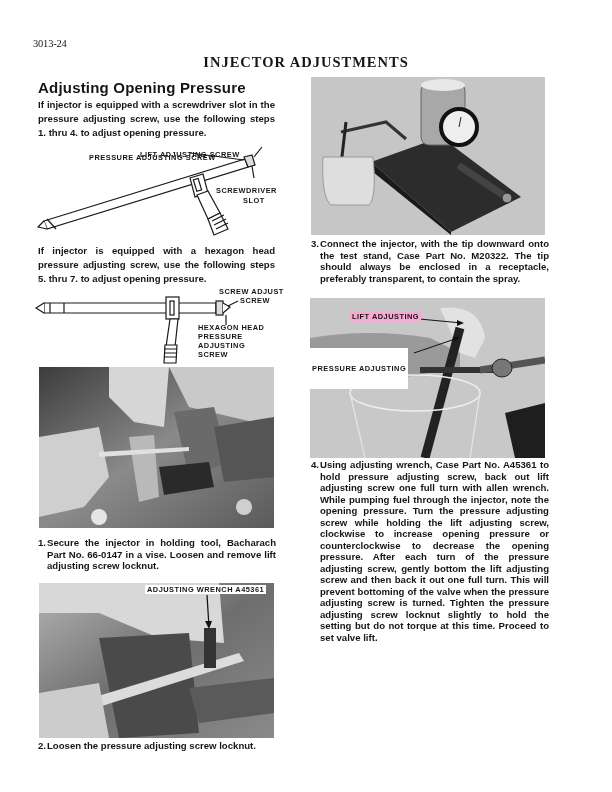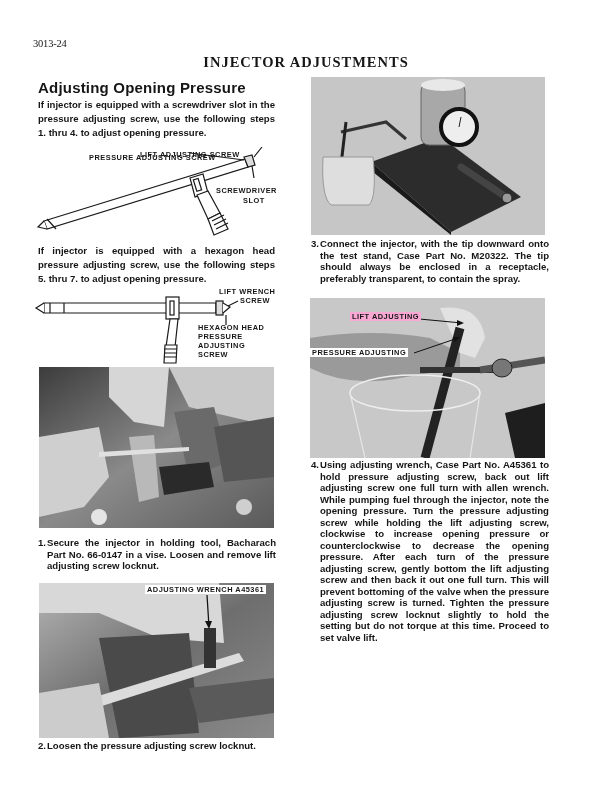--- a/index.html
+++ b/index.html
@@ -67,21 +67,21 @@
       <rect x="140" y="16" width="4" height="14"></rect>
       <path d="M140,34 L148,34 L145,62 L136,62 Z" fill="#fff"></path>
       <path d="M135,60 L147,60 L146,78 L134,78 Z" fill="#fff"></path>
       <path d="M134,64 L147,64 M134,68 L147,68 M134,72 L147,72"></path>
       <rect x="186" y="16" width="7" height="14" fill="#ddd"></rect>
       <path d="M193,18 L200,22 L193,28" fill="#fff"></path>
       <path d="M208,16 L198,21"></path>
       <path d="M196,30 L196,40"></path>
     </g>
   </svg>
-  <div class="abs lbl" style="left:189px; top:2px;">LIFT WRENCH</div>
+  <div class="abs lbl" style="left:189px; top:2px;">SCREW ADJUST</div>
   <div class="abs lbl" style="left:210px; top:11px;">SCREW</div>
   <div class="abs lbl" style="left:168px; top:38px;">HEXAGON HEAD</div>
   <div class="abs lbl" style="left:168px; top:47px;">PRESSURE</div>
   <div class="abs lbl" style="left:168px; top:56px;">ADJUSTING</div>
   <div class="abs lbl" style="left:168px; top:65px;">SCREW</div>
 </div>
 
 <div class="abs photo" style="left:39px; top:367px; width:235px; height:161px;">
   <svg width="235" height="161" viewBox="0 0 235 161">
     <defs>
@@ -170,19 +170,19 @@
     <ellipse cx="192" cy="70" rx="10" ry="9" fill="#777" stroke="#222"></ellipse>
     <ellipse cx="105" cy="95" rx="65" ry="18" fill="none" stroke="#eee" stroke-width="1.5"></ellipse>
     <path d="M40,95 L55,160 M170,95 L160,160" stroke="#e6e6e6" stroke-width="1.2"></path>
     <path d="M195,115 L235,105 L235,160 L205,160 Z" fill="#1e1e1e"></path>
     <path d="M88,19 L152,25" stroke="#111" stroke-width="1"></path>
     <path d="M147,22 L154,25 L147,28 Z" fill="#111"></path>
     <path d="M104,55 L148,40" stroke="#111" stroke-width="1"></path>
     <path d="M143,39 L150,39 L145,44 Z" fill="#111"></path>
   </svg>
   <div class="abs lbl" style="left:40px; top:14px; background:#f9a8d4; padding:0 2px;">LIFT ADJUSTING</div>
-  <div class="abs lbl" style="left:0px; top:50px; background:#fff; padding:0 2px;">PRESSURE ADJUSTING</div>
+  <div class="abs lbl" style="left:0px; top:50px; background:#fff; padding:16px 2px;">PRESSURE ADJUSTING</div>
 </div>
 
 <div class="abs step" style="left:311px; top:459px; width:238px;">
   <span class="num">4.</span>
   <span class="txt">Using adjusting wrench, Case Part No. A45361 to hold pressure adjusting screw, back out lift adjusting screw one full turn with allen wrench. While pumping fuel through the injector, note the opening pressure. Turn the pressure adjusting screw while holding the lift adjusting screw, clockwise to increase opening pressure or counterclockwise to decrease the opening pressure. After each turn of the pressure adjusting screw, gently bottom the lift adjusting screw and then back it out one full turn. This will prevent bottoming of the valve when the pressure adjusting screw is turned. Tighten the pressure adjusting screw locknut slightly to hold the setting but do not torque at this time. Proceed to set valve lift.</span>
 </div>
 
 </body></html>

